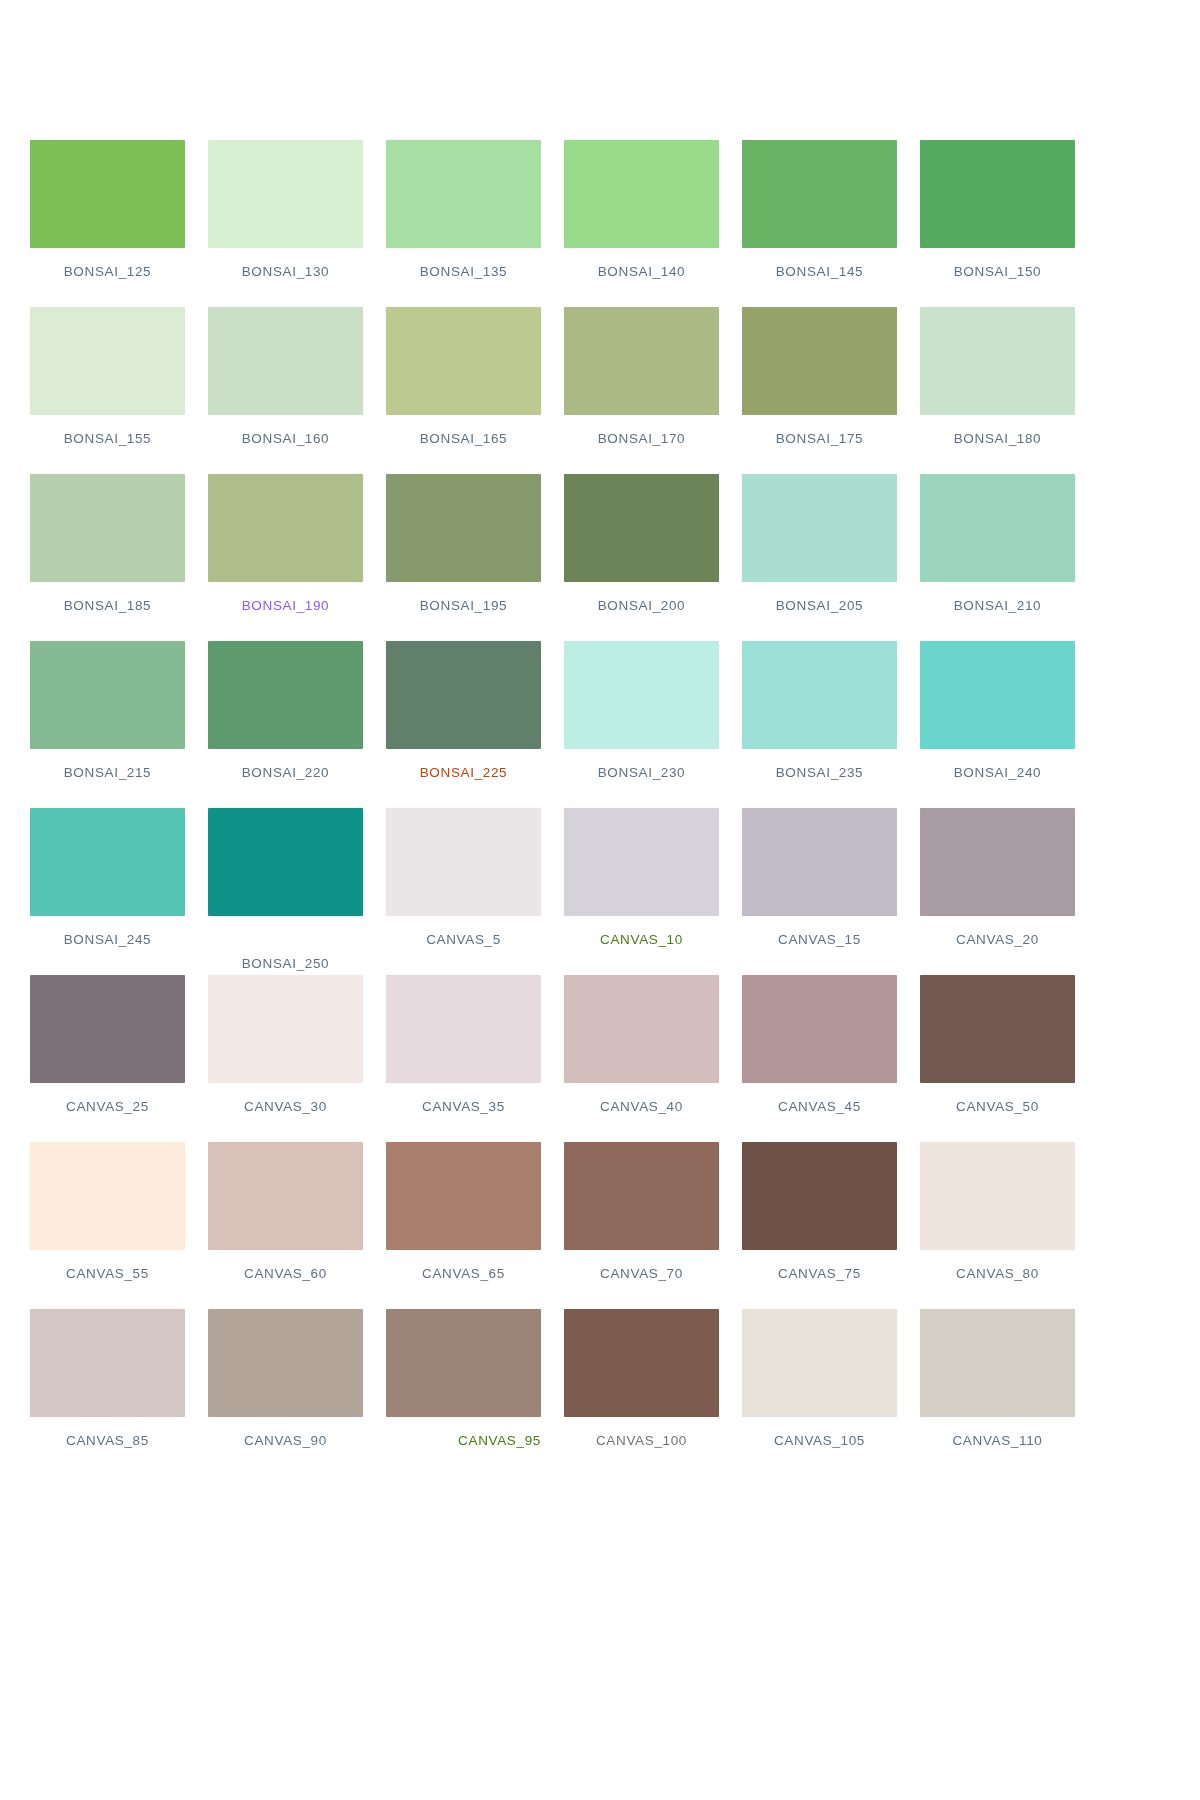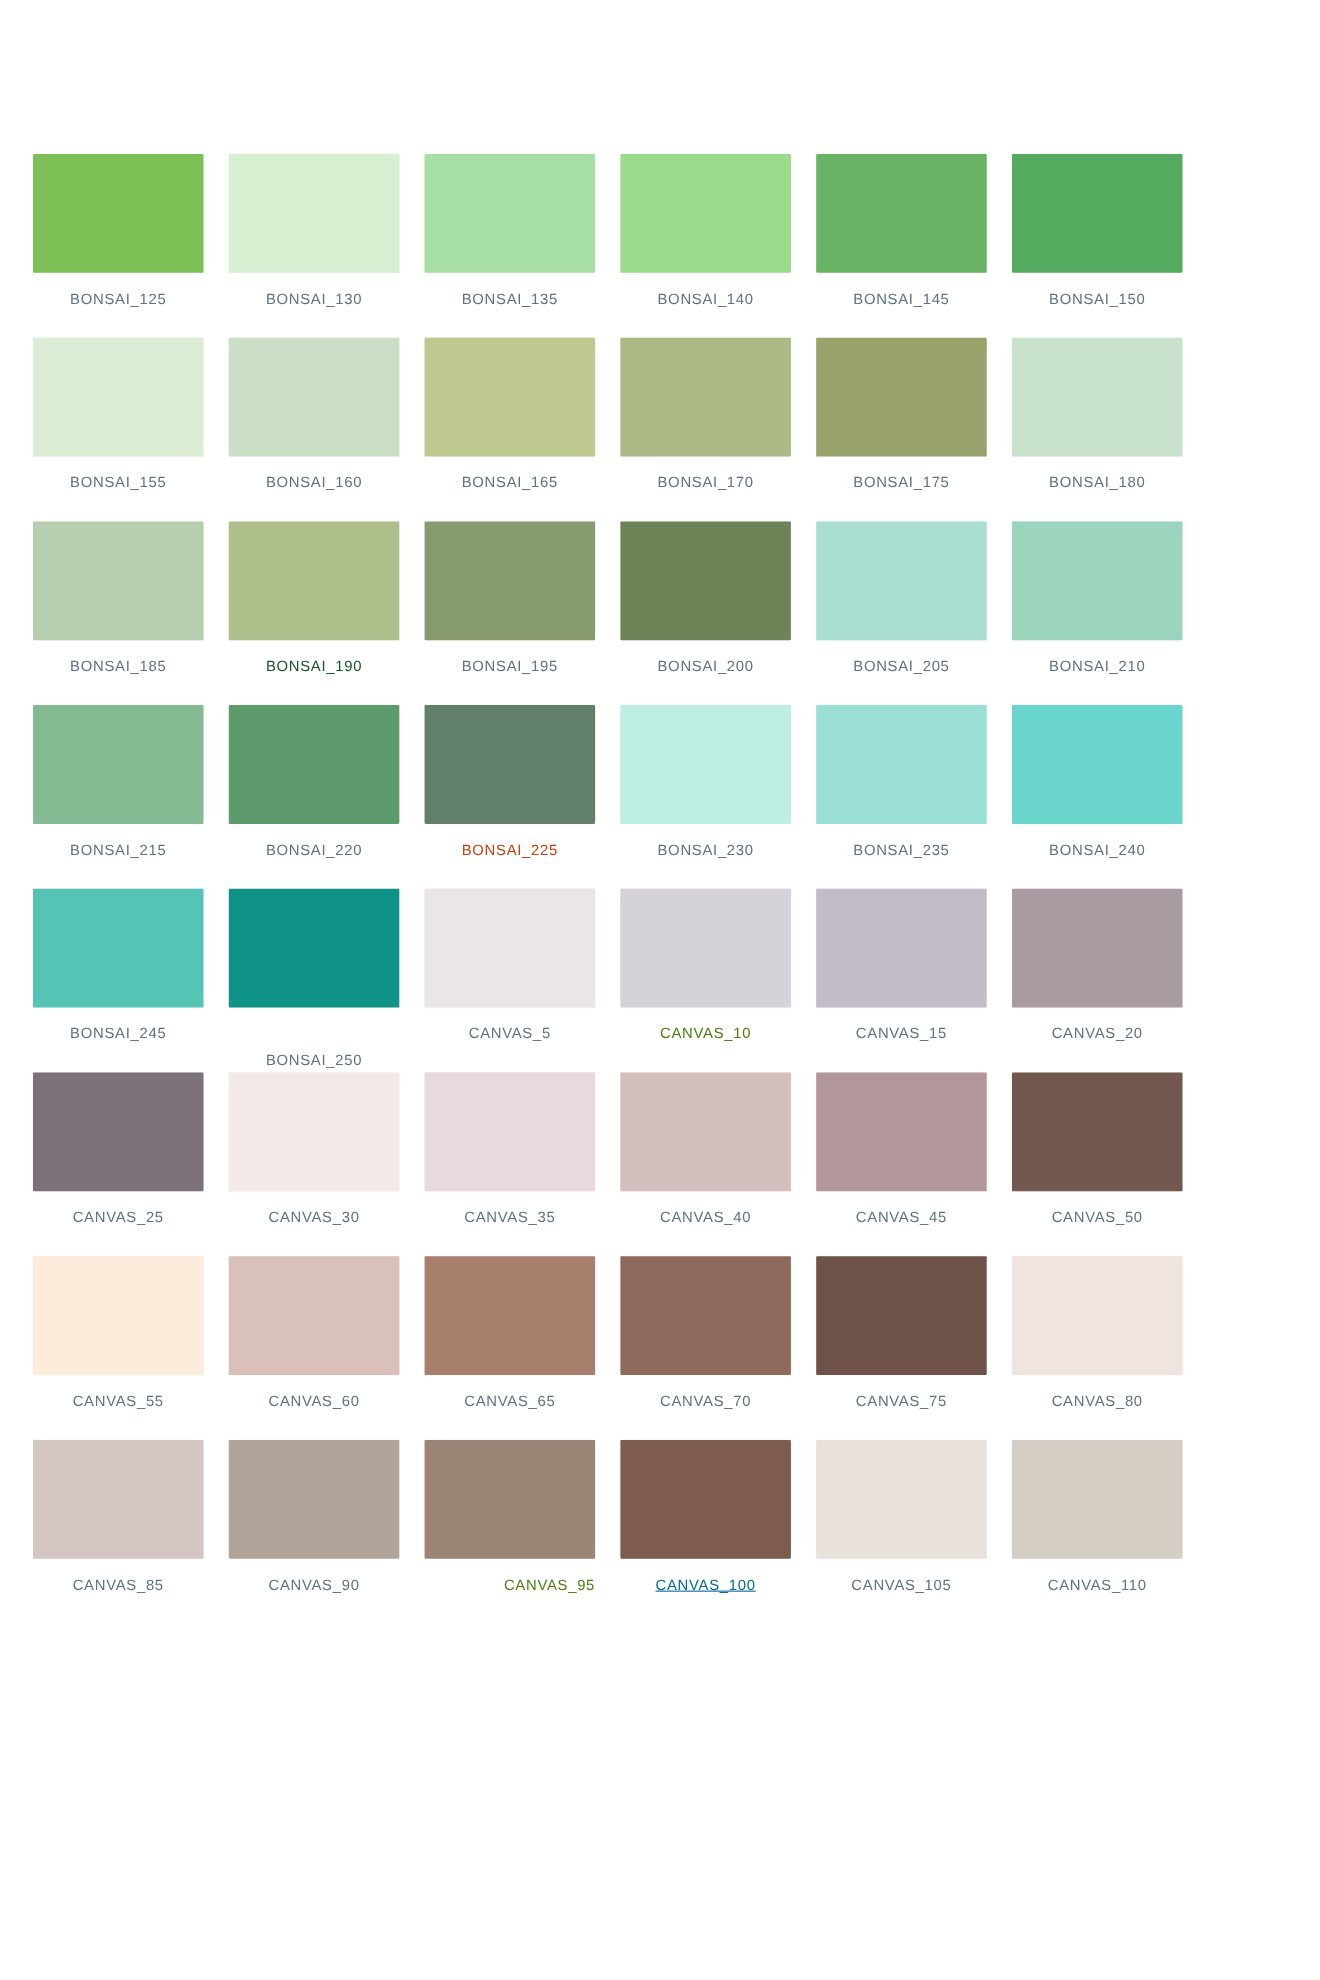--- a/index.html
+++ b/index.html
@@ -106,21 +106,21 @@
       <div class="swatch-cell">
         <div class="swatch-chip" style="background-color: rgb(201, 226, 203);"></div>
         <span class="swatch-label" style="color: rgb(95, 113, 130);">BONSAI_180</span>
       </div>
       <div class="swatch-cell">
         <div class="swatch-chip" style="background-color: rgb(181, 206, 173);"></div>
         <span class="swatch-label" style="color: rgb(95, 113, 130);">BONSAI_185</span>
       </div>
       <div class="swatch-cell">
         <div class="swatch-chip" style="background-color: rgb(174, 191, 140);"></div>
-        <span class="swatch-label" style="color: #14532d;">BONSAI_190</span>
+        <span class="swatch-label" style="color: #8b5cf6;">BONSAI_190</span>
       </div>
       <div class="swatch-cell">
         <div class="swatch-chip" style="background-color: rgb(134, 154, 109);"></div>
         <span class="swatch-label" style="color: rgb(95, 113, 130);">BONSAI_195</span>
       </div>
       <div class="swatch-cell">
         <div class="swatch-chip" style="background-color: rgb(109, 132, 88);"></div>
         <span class="swatch-label" style="color: rgb(95, 113, 130);">BONSAI_200</span>
       </div>
       <div class="swatch-cell">
@@ -234,21 +234,21 @@
       <div class="swatch-cell">
         <div class="swatch-chip" style="background-color: rgb(179, 164, 154);"></div>
         <span class="swatch-label" style="color: rgb(95, 113, 130);">CANVAS_90</span>
       </div>
       <div class="swatch-cell">
         <div class="swatch-chip" style="background-color: rgb(156, 132, 119);"></div>
         <span class="swatch-label" style="color: #4d7c0f; text-align: right;">CANVAS_95</span>
       </div>
       <div class="swatch-cell">
         <div class="swatch-chip" style="background-color: rgb(125, 91, 79);"></div>
-        <span class="swatch-label" style="color: #0369a1; text-decoration: underline;">CANVAS_100</span>
+        <span class="swatch-label" style="color: #737373;">CANVAS_100</span>
       </div>
       <div class="swatch-cell">
         <div class="swatch-chip" style="background-color: rgb(233, 226, 218);"></div>
         <span class="swatch-label" style="color: rgb(95, 113, 130);">CANVAS_105</span>
       </div>
       <div class="swatch-cell">
         <div class="swatch-chip" style="background-color: rgb(213, 206, 196);"></div>
         <span class="swatch-label" style="color: rgb(95, 113, 130);">CANVAS_110</span>
       </div>
     </div>

